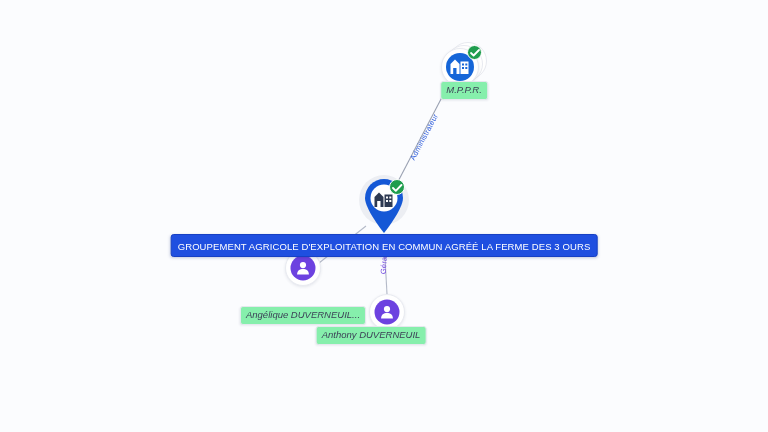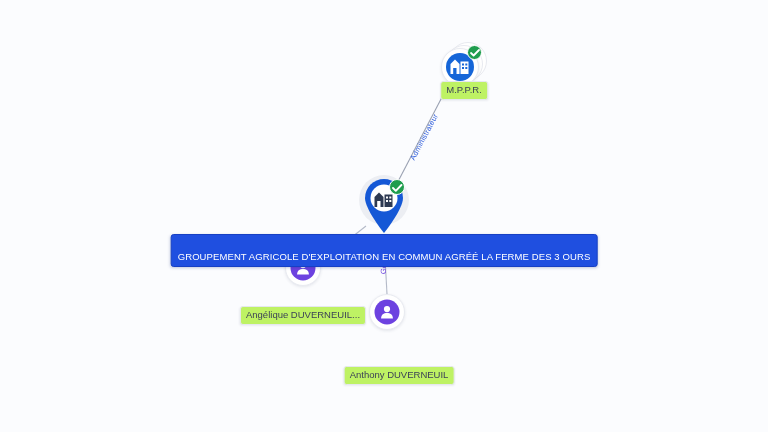--- a/index.html
+++ b/index.html
@@ -154,37 +154,38 @@
   .person-disc svg { position: absolute; left: 5px; top: 5px; }
 
   
   .label {
     position: absolute;
     transform: translateX(-50%);
     white-space: nowrap;
     box-sizing: border-box;
   }
   .label.plain {
-    background: #bef264;
+    background: #86efac;
     border: 1px solid #e6e8ee;
     border-radius: 3px;
     color: #3c4257;
     font-size: 9.5px;
     line-height: 12px;
     padding: 2px 5px 3px 5px;
     box-shadow: 0 1px 2px rgba(30,40,80,.07);
+    font-style: italic;
   }
   .label.selected {
     background: #1f4fe0;
     border: 1px solid #1740c4;
     border-radius: 3px;
     color: #ffffff;
     font-size: 9.5px;
     line-height: 12px;
-    padding: 16px 6px 3px 6px;
+    padding: 6px 6px 3px 6px;
     letter-spacing: .1px;
     box-shadow: 0 1px 3px rgba(20,40,120,.25);
     z-index: 40;
   }
 
   
   .edge-label {
     position: absolute;
     white-space: nowrap;
     font-size: 7.5px;
@@ -288,15 +289,15 @@
       <div class="person-ring"></div>
       <div class="person-disc">
         <svg width="15" height="15" viewBox="0 0 15 15" xmlns="http://www.w3.org/2000/svg">
           <circle cx="7.5" cy="4.6" r="3.1" fill="#ffffff"></circle>
           <path d="M1.6 14 C1.6 10.4 4.2 8.6 7.5 8.6 C10.8 8.6 13.4 10.4 13.4 14 Z" fill="#ffffff"></path>
         </svg>
       </div>
     </div>
   </div>
 
-  <div class="label plain" style="left:399px; top:326px;margin-top:40px;">Anthony DUVERNEUIL</div>
+  <div class="label plain" style="left:371px; top:326px;">Anthony DUVERNEUIL</div>
 
 </div>
 
 </body></html>

